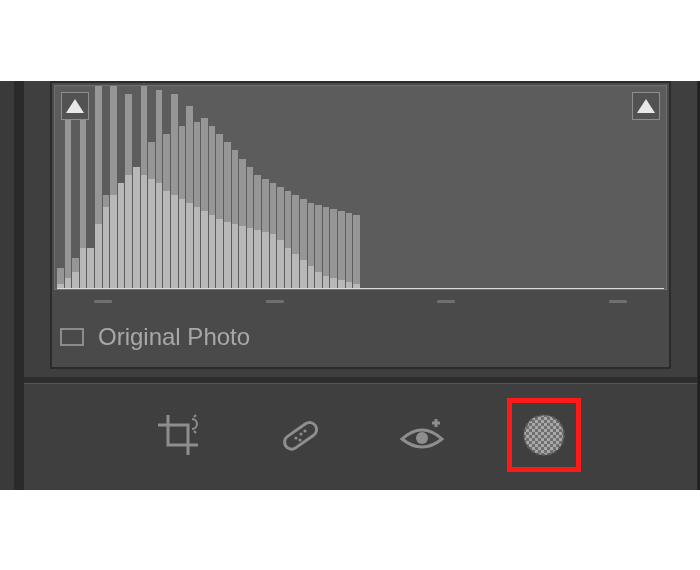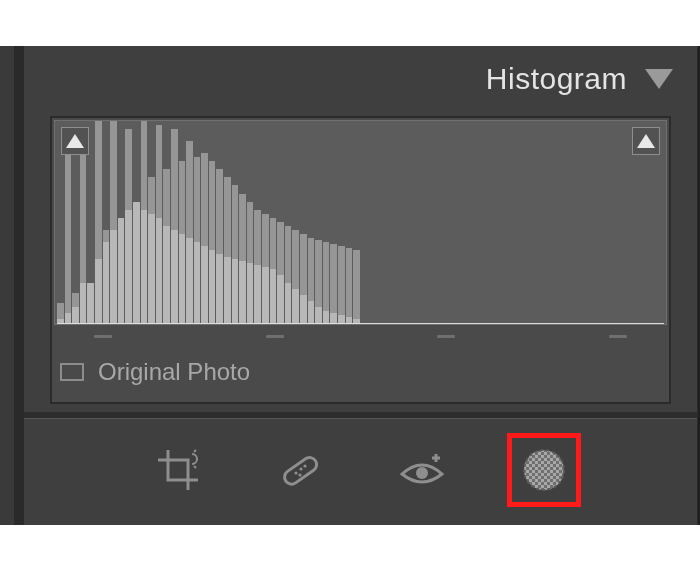--- a/index.html
+++ b/index.html
@@ -125,24 +125,20 @@
       border: 5px solid #ff1a1a;
     }
   </style>
 </head>
 <body>
 
 <div class="outer-wrap">
   <div class="panel-frame">
     <div class="panel-body">
 
-      <div class="panel-header">
-        <span class="panel-title">Histogram</span>
-        <span class="collapse-tri"></span>
-      </div>
 
       <div class="histo-wrap">
         <div class="histo-plot">
           <div class="bars" id="bars">
               <div class="bar">
                 <div class="gap" style="height: 90%;"></div>
                 <div class="seg dark" style="height: 8%;"></div>
                 <div class="seg" style="height: 2%;"></div>
               </div>
               <div class="bar">

